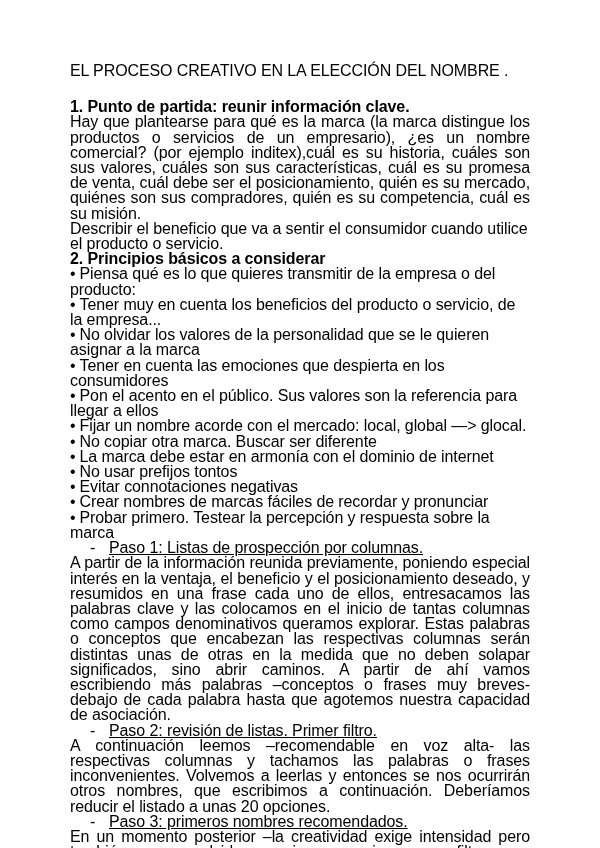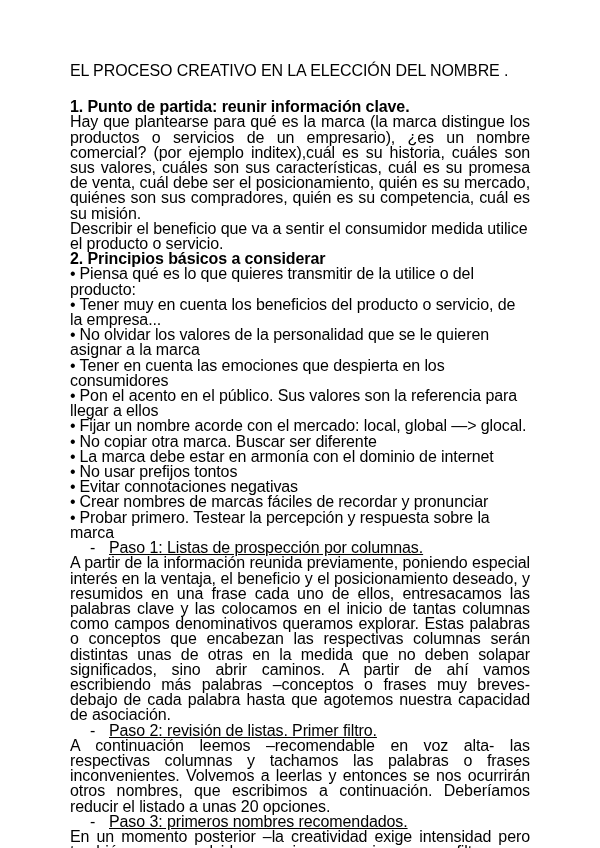--- a/index.html
+++ b/index.html
@@ -42,26 +42,26 @@
 </style>
 </head>
 <body>
 
 <div class="page">
 
   <p class="doc-title">EL PROCESO CREATIVO EN LA ELECCIÓN DEL NOMBRE .</p>
 
   <p class="heading">1. Punto de partida: reunir información clave.</p>
   <p class="para just">Hay que plantearse para qué es la marca  (la marca distingue los productos o servicios de un empresario), ¿es un nombre comercial? (por ejemplo inditex),cuál es su historia, cuáles son sus valores, cuáles son sus características, cuál es su promesa de venta, cuál debe ser el posicionamiento, quién es su mercado, quiénes son sus compradores, quién es su competencia, cuál es su misión.</p>
-  <p class="para">Describir el beneficio que va a sentir el consumidor medida utilice el producto o servicio.</p>
+  <p class="para">Describir el beneficio que va a sentir el consumidor cuando utilice el producto o servicio.</p>
 
   <p class="heading sec2-heading">2. Principios básicos a considerar</p>
 
   <div class="bullet-list">
-    <p class="bullet-line"><span class="bullet-char">•</span><span>Piensa qué es lo que quieres transmitir de la utilice o del producto:</span></p>
+    <p class="bullet-line"><span class="bullet-char">•</span><span>Piensa qué es lo que quieres transmitir de la empresa o del producto:</span></p>
     <p class="bullet-line"><span class="bullet-char">•</span><span>Tener muy en cuenta los beneficios del producto o servicio, de la empresa...</span></p>
     <p class="bullet-line"><span class="bullet-char">•</span><span>No olvidar los valores de la personalidad que se le quieren asignar a la marca</span></p>
     <p class="bullet-line"><span class="bullet-char">•</span><span>Tener en cuenta las emociones que despierta en los consumidores</span></p>
     <p class="bullet-line"><span class="bullet-char">•</span><span>Pon el acento en el público. Sus valores son la referencia para llegar a ellos</span></p>
     <p class="bullet-line"><span class="bullet-char">•</span><span>Fijar un nombre acorde con el mercado: local, global —&gt; glocal.</span></p>
     <p class="bullet-line"><span class="bullet-char">•</span><span>No copiar otra marca. Buscar ser diferente</span></p>
     <p class="bullet-line"><span class="bullet-char">•</span><span>La marca debe estar en armonía con el dominio de internet</span></p>
     <p class="bullet-line"><span class="bullet-char">•</span><span>No usar prefijos tontos</span></p>
     <p class="bullet-line"><span class="bullet-char">•</span><span>Evitar connotaciones negativas</span></p>
     <p class="bullet-line"><span class="bullet-char">•</span><span>Crear nombres de marcas fáciles de recordar y pronunciar</span></p>

